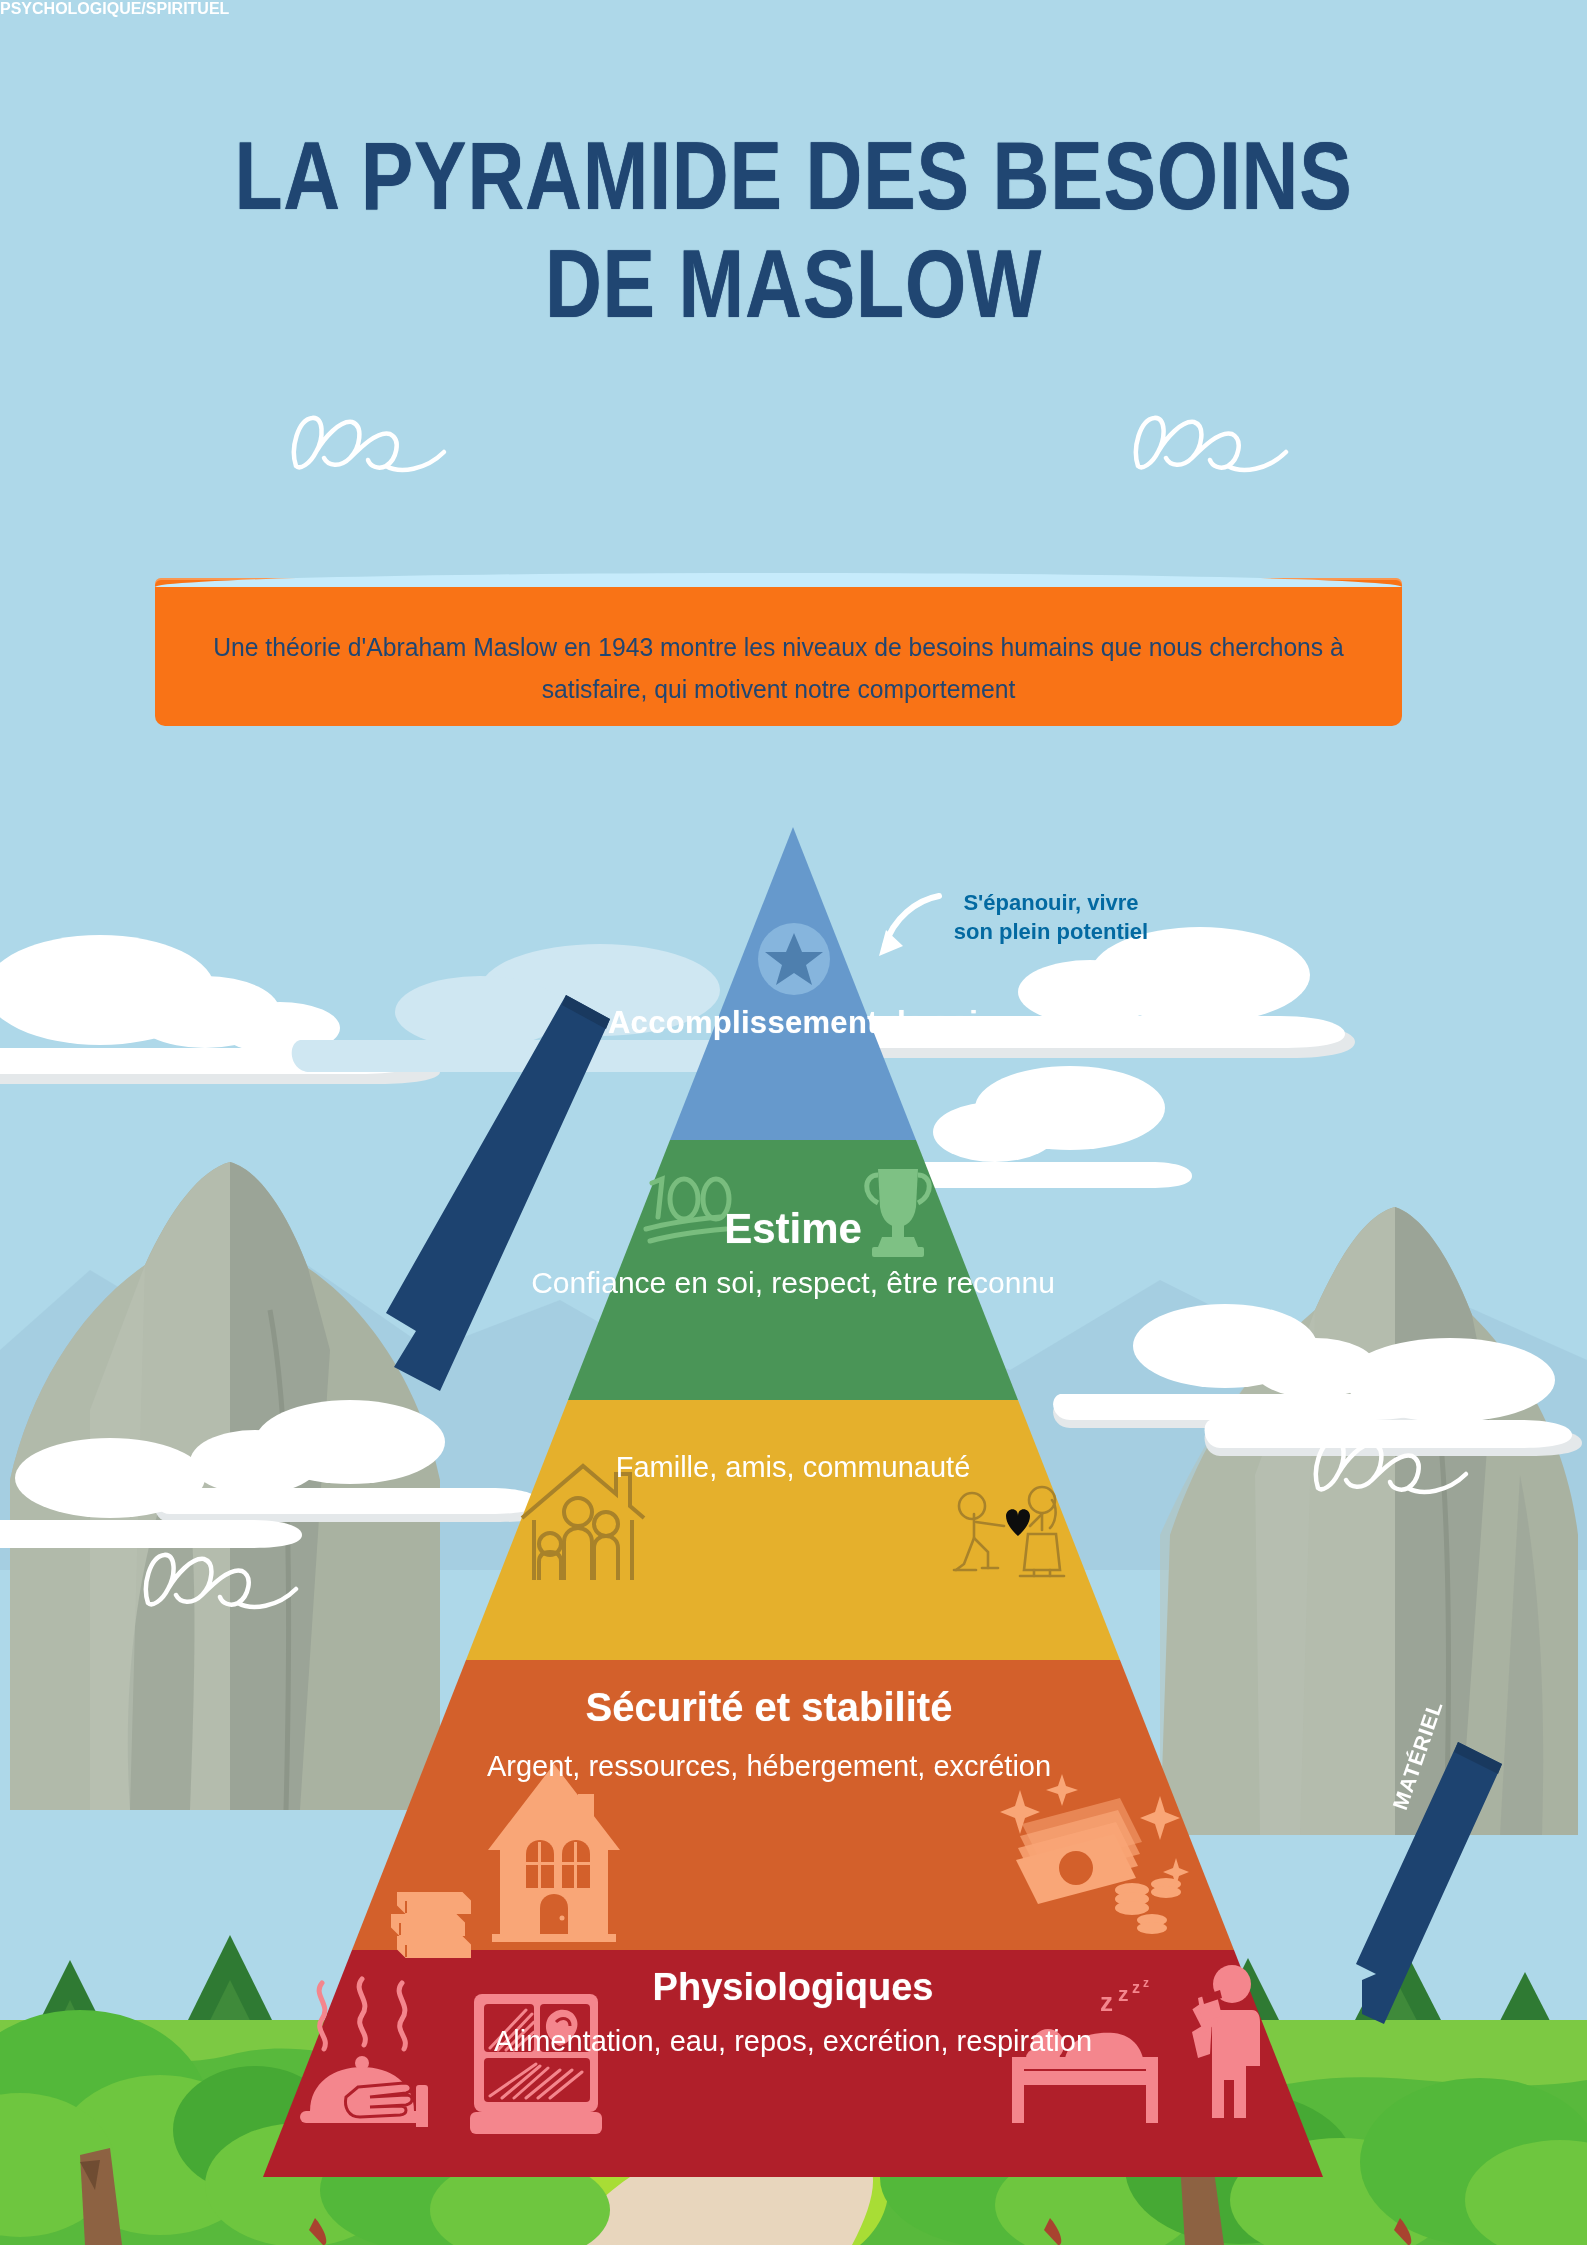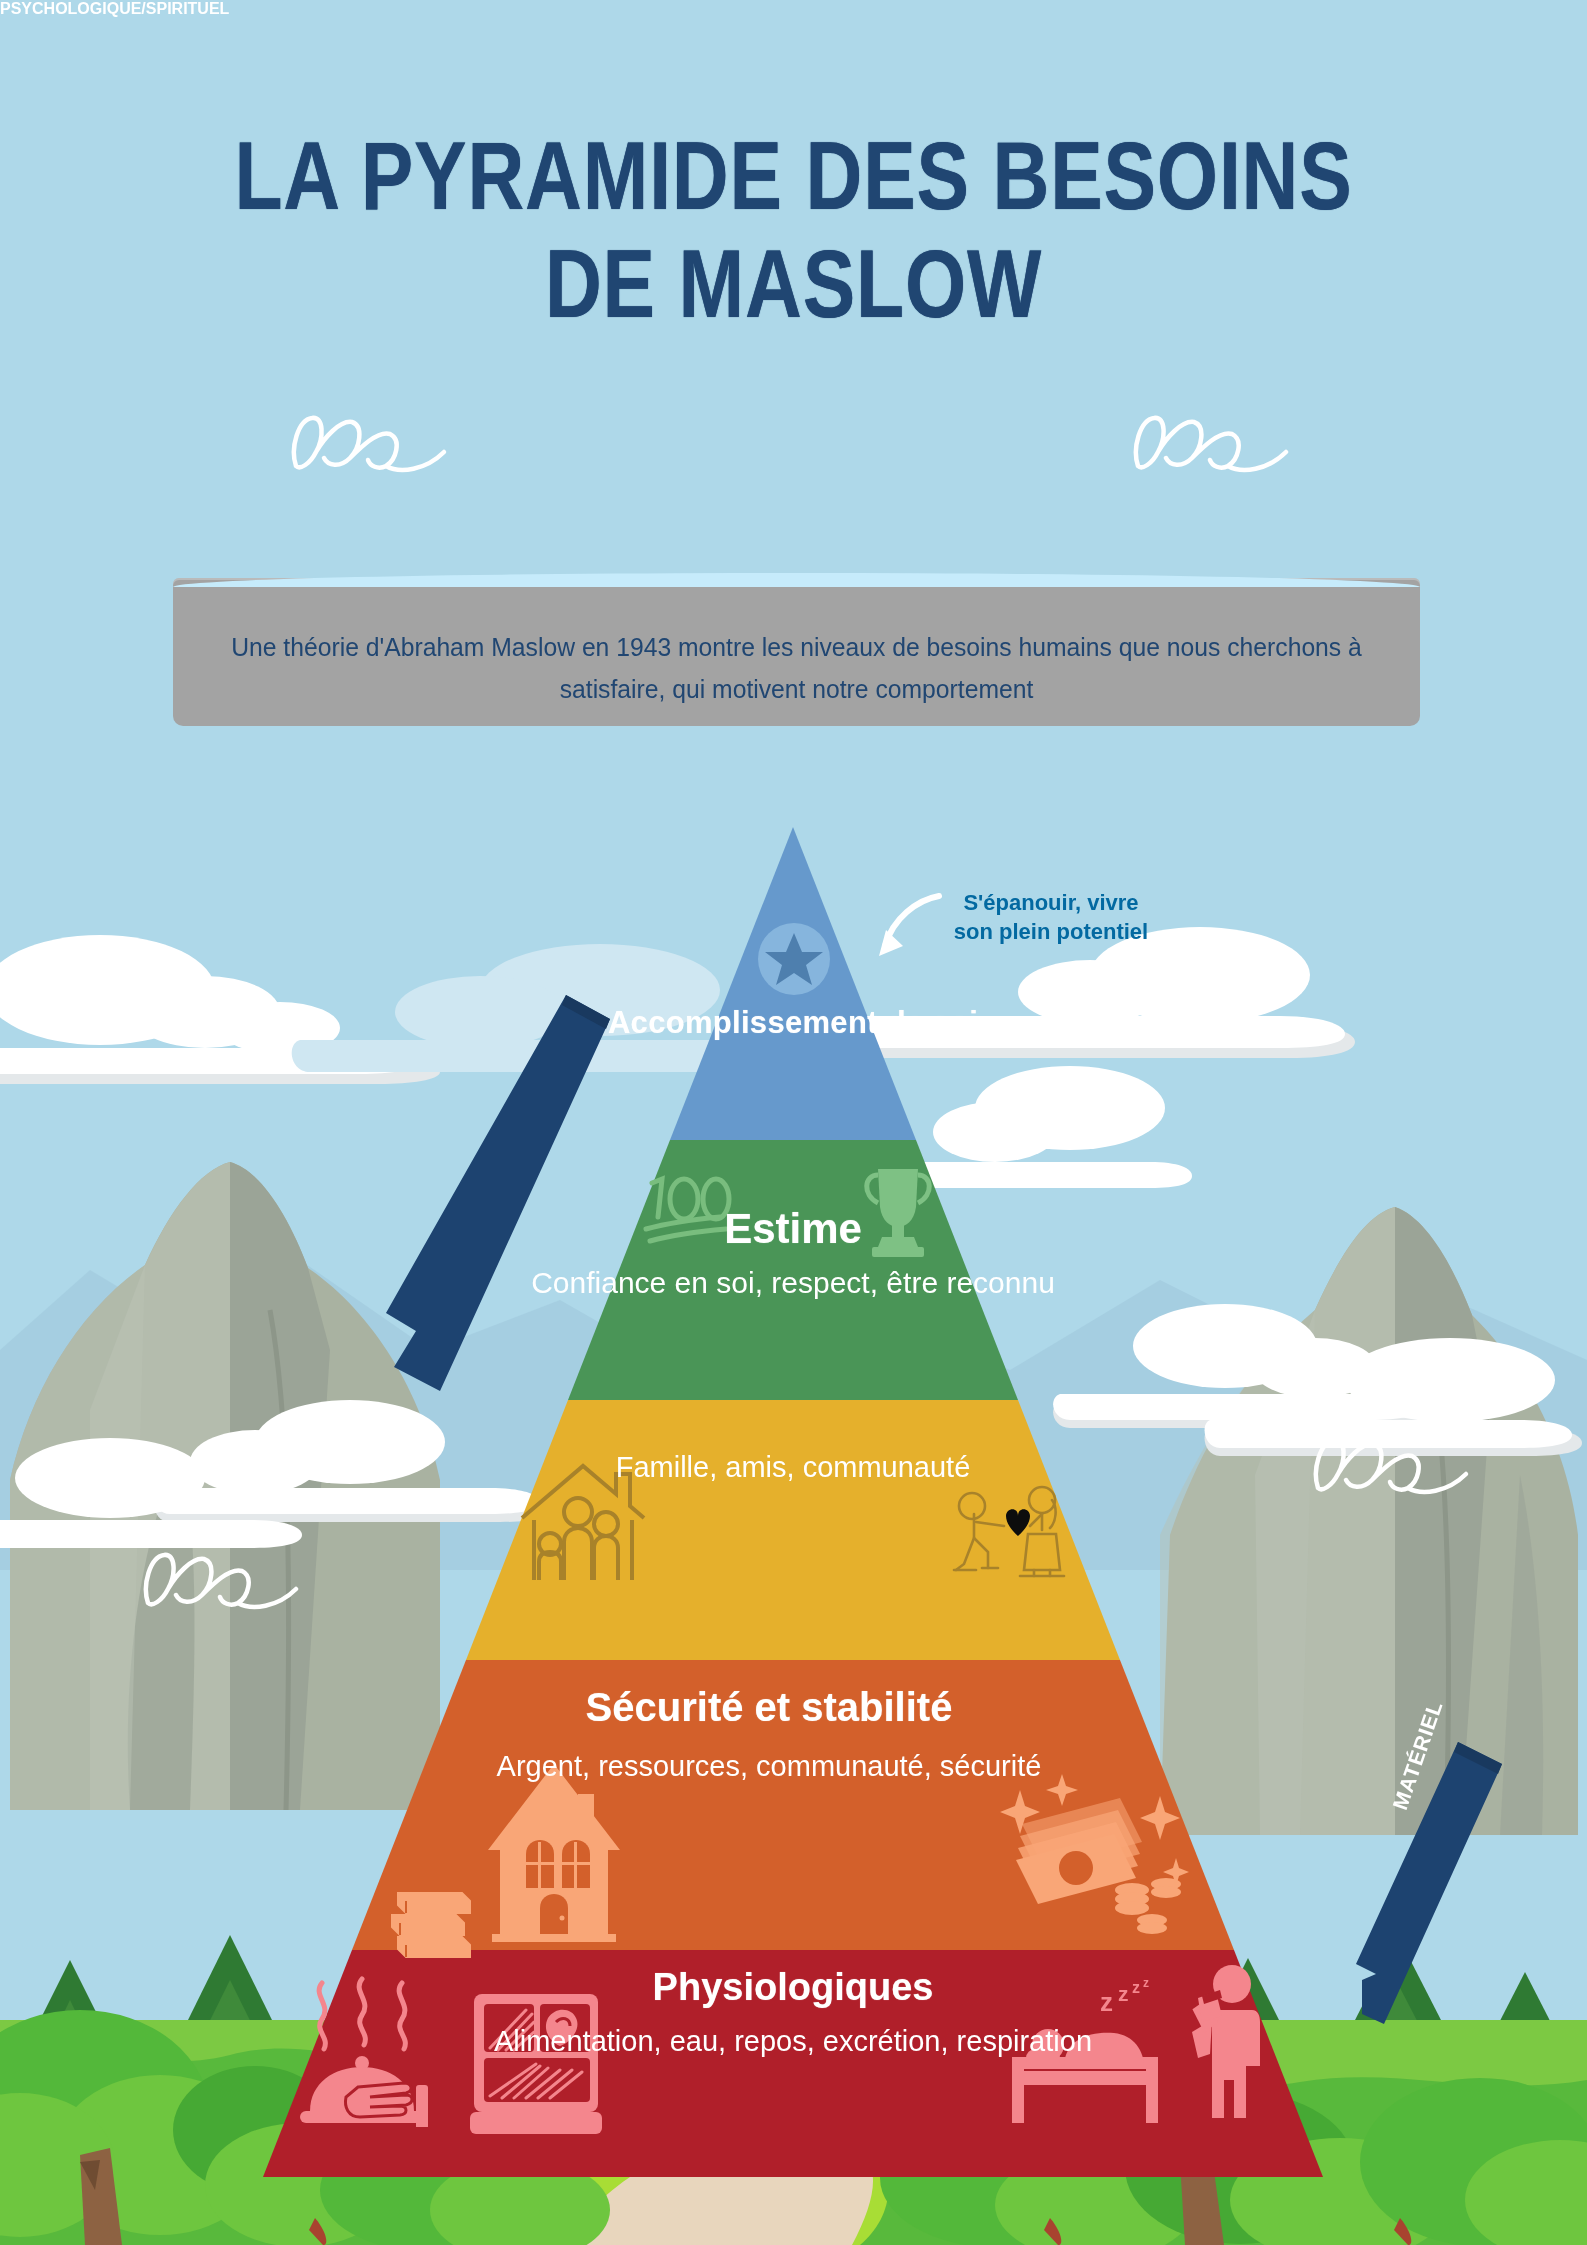--- a/index.html
+++ b/index.html
@@ -33,22 +33,22 @@
     font-size:96px;
     letter-spacing:1px;
     line-height:1.12;
     transform:scaleX(0.82);
     transform-origin:center top;
     text-shadow:0 0 1px #204672;
   }
   .title .l2{display:block;}
 
   .subtitle-box{
-    position:absolute;left:173px;top:578px;width:1247px;height:148px;
-    background:#a3a3a3;
+    position:absolute;left:155px;top:578px;width:1247px;height:148px;
+    background:#f97316;
     border-radius:6px 6px 10px 10px;
     box-shadow:0 2px 0 rgba(255,255,255,.25) inset;
   }
   .subtitle-box:before{
     content:"";position:absolute;left:0;top:-5px;width:100%;height:14px;
     background:#c6ebfb;border-radius:50%/100% 100% 0 0;
   }
   .subtitle-text{
     position:absolute;left:0;right:0;top:48px;text-align:center;
     color:#204672;font-size:26px;line-height:1.62;
@@ -543,21 +543,21 @@
     <div class="lvl-title">Estime</div>
     <div class="lvl-desc">Confiance en soi, respect, être reconnu</div>
   </div>
 
   <div class="lvl-text t3">
     <div class="lvl-desc">Famille, amis, communauté</div>
   </div>
 
   <div class="lvl-text t2">
     <div class="lvl-title">Sécurité et stabilité</div>
-    <div class="lvl-desc">Argent, ressources, communauté, sécurité</div>
+    <div class="lvl-desc">Argent, ressources, hébergement, excrétion</div>
   </div>
 
   <div class="lvl-text t1">
     <div class="lvl-title">Physiologiques</div>
     <div class="lvl-desc">Alimentation, eau, repos, excrétion, respiration</div>
   </div>
 
   <div class="callout-arrow">
     <svg width="72" height="74" viewBox="0 0 72 74">
       <path d="M66,6 C44,10 20,28 12,56" fill="none" stroke="#ffffff" stroke-width="6" stroke-linecap="round"></path>

